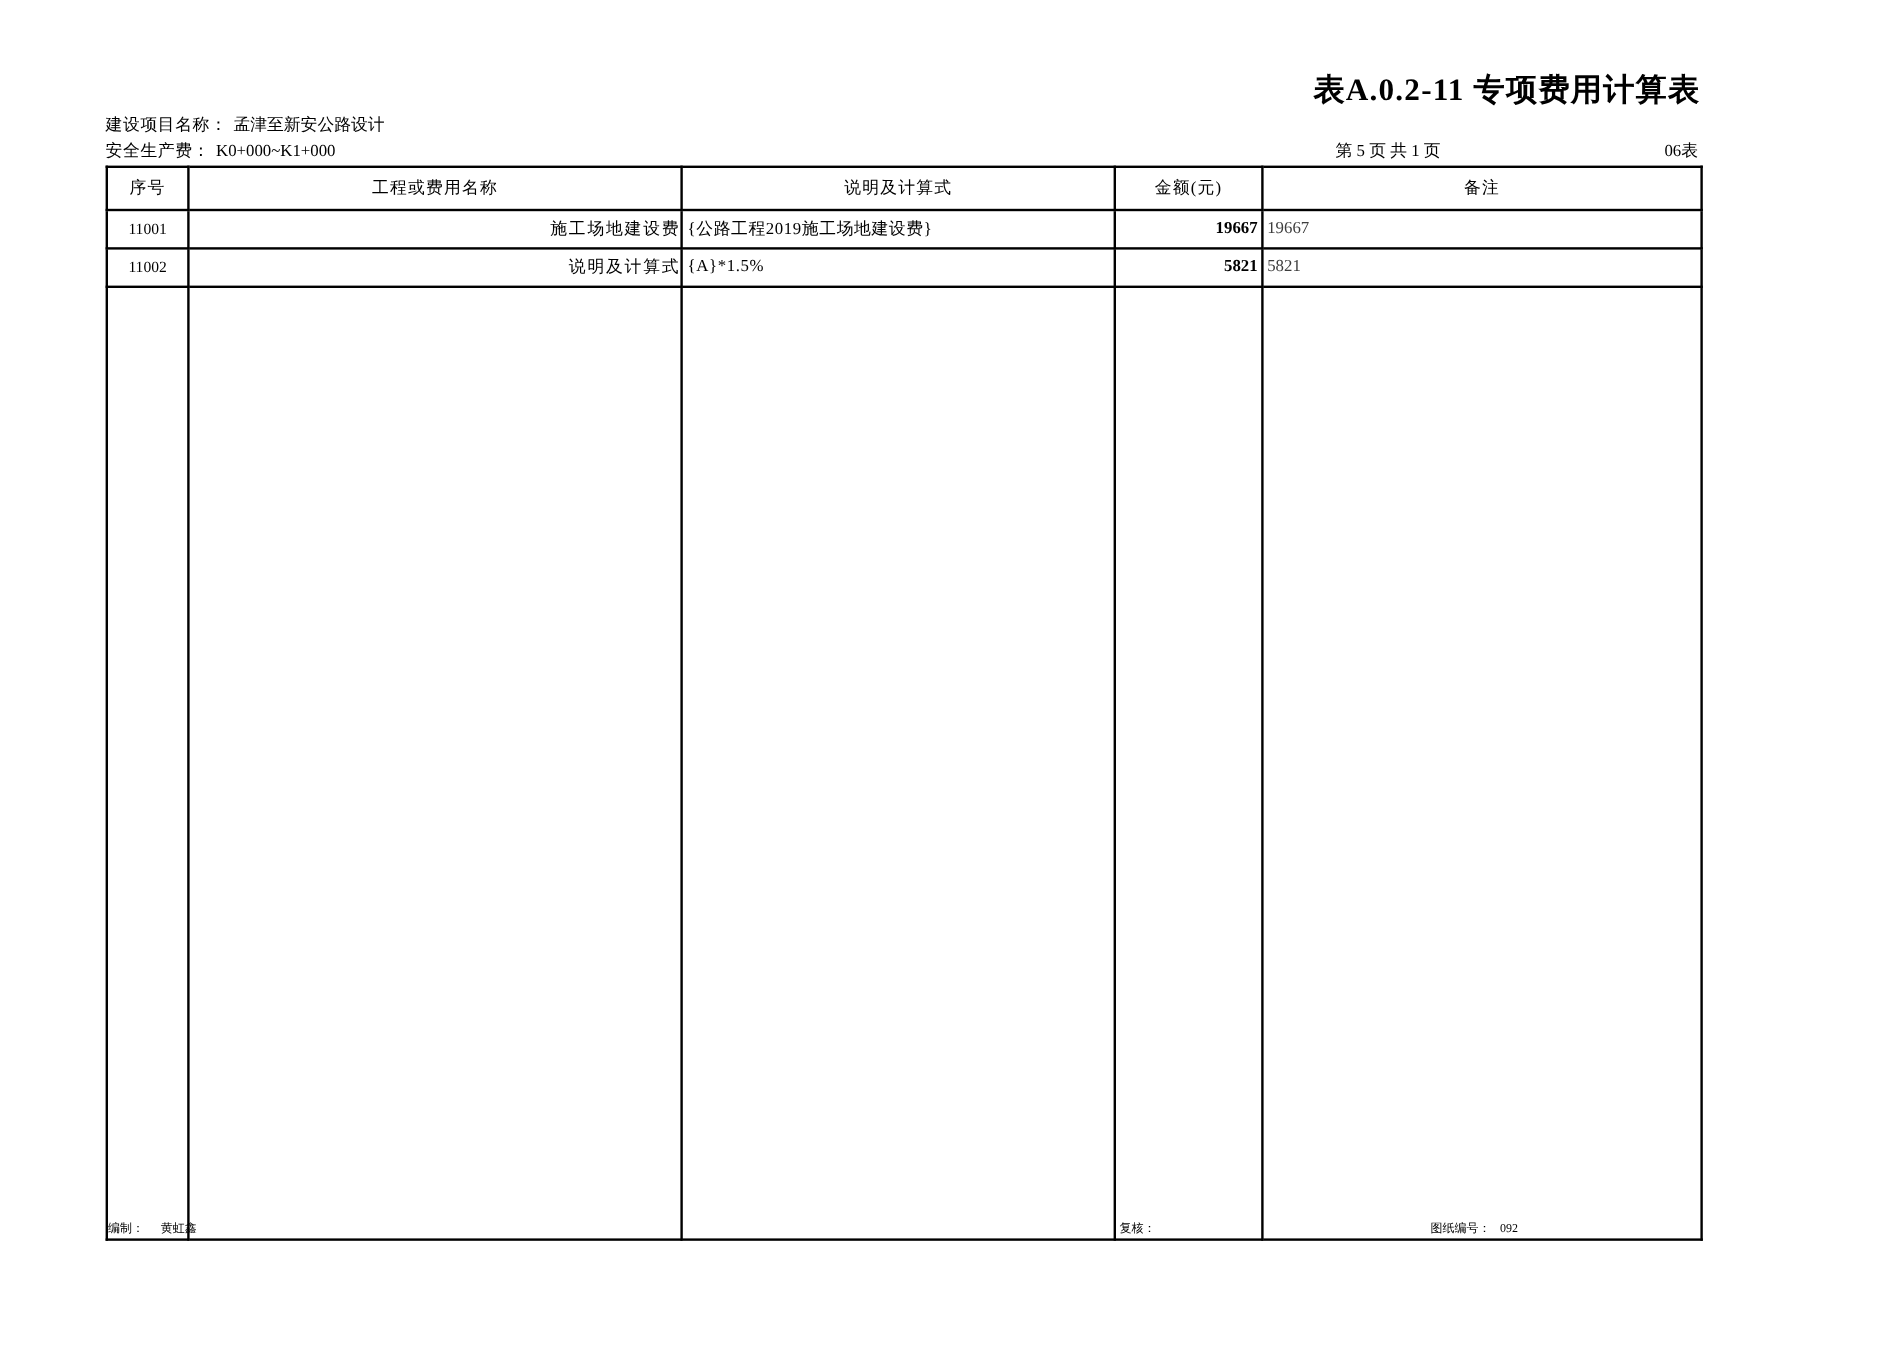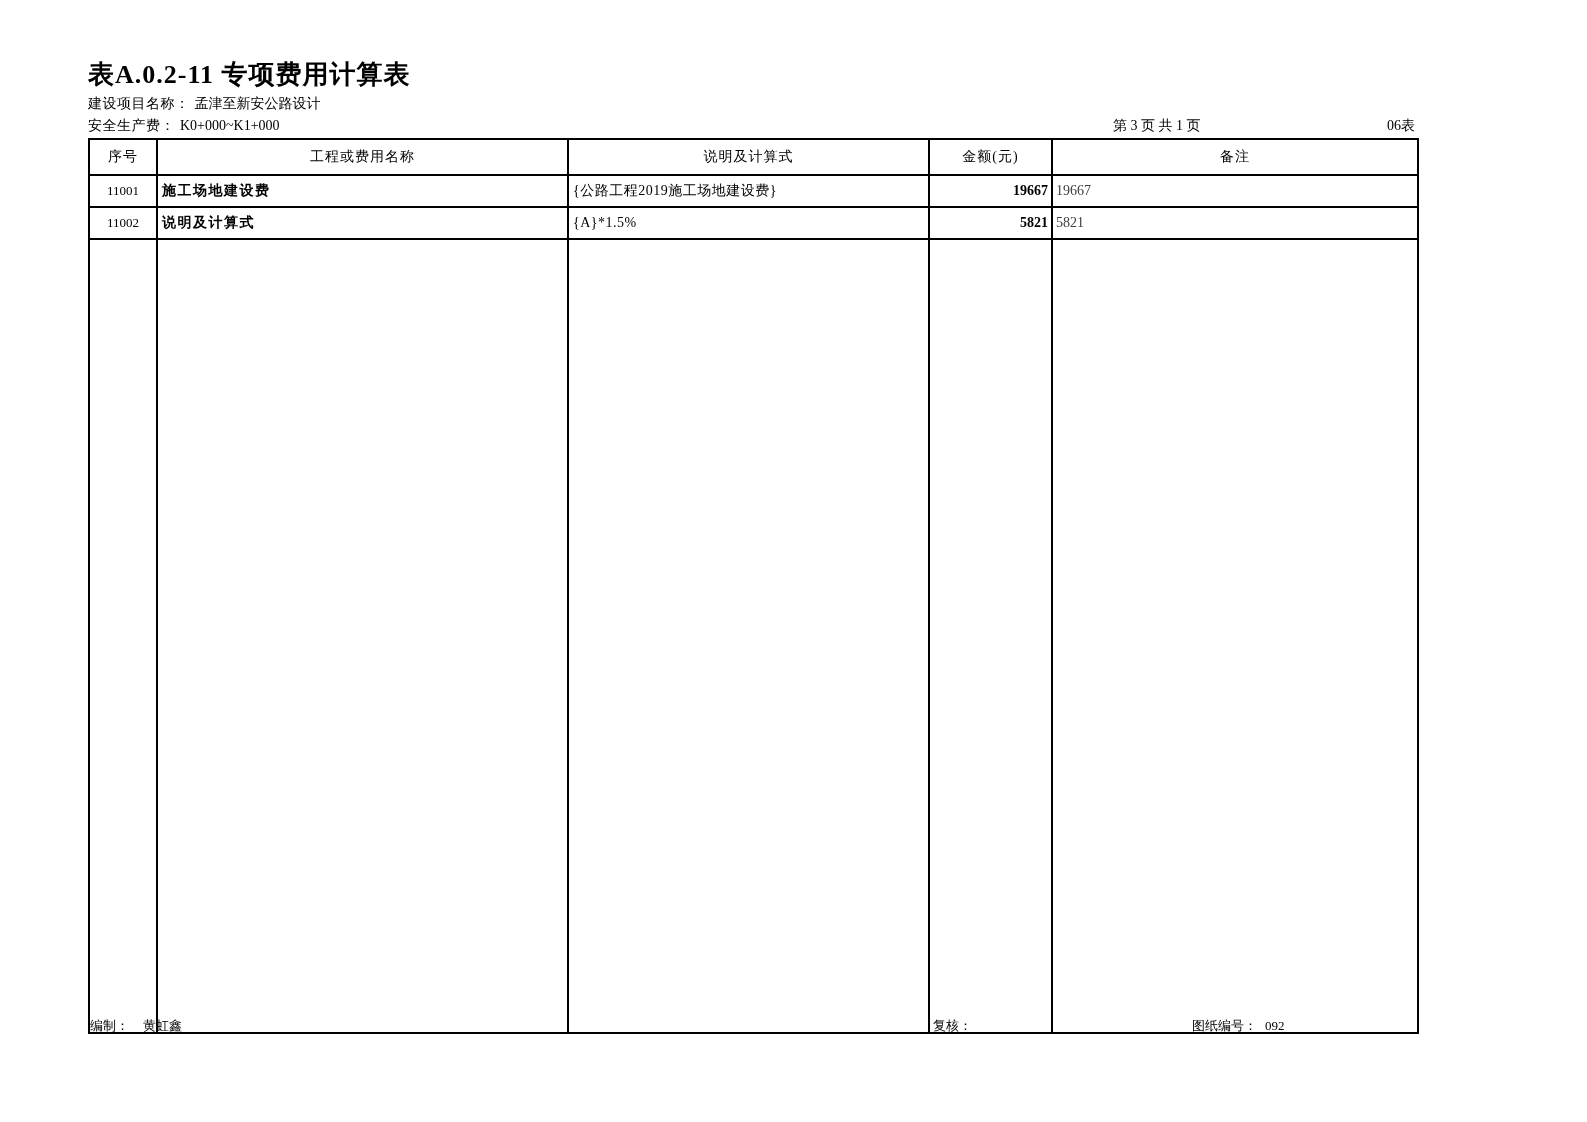--- a/index.html
+++ b/index.html
@@ -10,21 +10,21 @@
     height: 1122px;
     background: #ffffff;
     color: #000000;
     font-family: "Liberation Serif", "DejaVu Serif", serif;
   }
   .doc-title {
     position: absolute;
     top: 57px;
     left: 88px;
     width: 1329px;
-    text-align: left;
+    text-align: right;
     font-size: 26px;
     font-weight: bold;
     letter-spacing: 1px;
   }
   .meta-project {
     position: absolute;
     top: 95px;
     left: 88px;
     font-size: 14px;
     white-space: nowrap;
@@ -60,33 +60,33 @@
   }
   .doc-table th {
     height: 36px;
     font-size: 14px;
     font-weight: normal;
     text-align: center;
     letter-spacing: 1px;
   }
   .data-row td { height: 32px; }
   .c-no      { text-align: center; font-size: 13px; }
-  .c-name    { text-align: left; padding-left: 4px; letter-spacing: 1.5px; font-weight: bold; }
+  .c-name    { text-align: right; padding-left: 4px; letter-spacing: 1.5px; }
   .c-formula { text-align: left; padding-left: 4px; letter-spacing: 0.5px; margin-top: 35px; }
   .c-amount  { text-align: right; padding-right: 3px; font-weight: bold; }
   .c-remark  { text-align: left; padding-left: 3px; color: #3d3d3d; }
   .filler-row td { height: 794px; }
 
   .footer-line {
     position: absolute;
     top: 1017px;
     left: 88px;
     width: 1329px;
     height: 18px;
-    font-size: 13px;
+    font-size: 10px;
   }
   .f-prepared { position: absolute; left: 2px; top: 0; white-space: nowrap; }
   .f-prepared .f-val { margin-left: 14px; }
   .f-reviewed { position: absolute; left: 845px; top: 0; white-space: nowrap; }
   .f-drawing  { position: absolute; left: 1104px; top: 0; white-space: nowrap; }
   .f-drawing .f-val { margin-left: 8px; text-align: right; }
 </style>
 </head>
 <body>
 
@@ -95,21 +95,21 @@
   <div class="doc-title">表A.0.2-11 专项费用计算表</div>
 
   <div class="meta-project">
     <span class="meta-label">建设项目名称：</span><span class="meta-value">孟津至新安公路设计</span>
   </div>
 
   <div class="meta-row">
     <span class="scope-group">
       <span class="meta-label">安全生产费：</span><span class="meta-value">K0+000~K1+000</span>
     </span>
-    <span class="page-info">第 3 页 共 1 页</span>
+    <span class="page-info">第 5 页 共 1 页</span>
     <span class="form-no">06表</span>
   </div>
 
   <table class="doc-table">
     <colgroup>
       <col style="width:68px">
       <col style="width:411px">
       <col style="width:361px">
       <col style="width:123px">
       <col style="width:366px">

